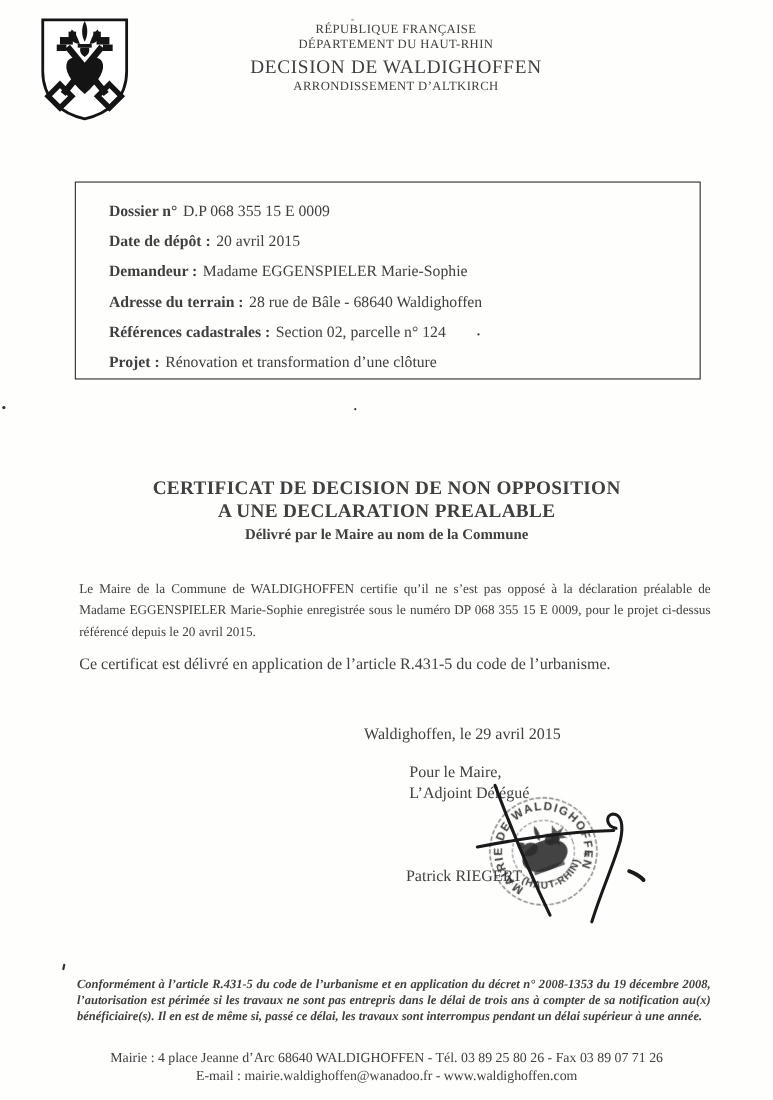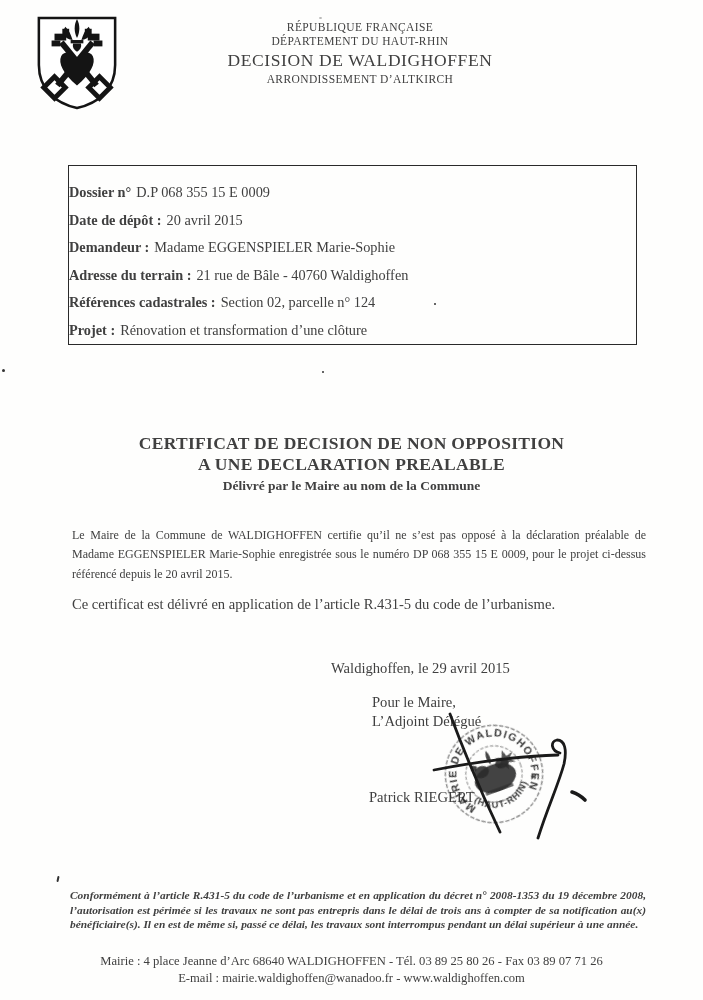--- a/index.html
+++ b/index.html
@@ -13,21 +13,21 @@
   }
   
   .coat{position:absolute;left:33px;top:14px;width:88px;height:98px;}
   .head-block{position:absolute;left:120px;top:20px;width:480px;text-align:center;line-height:1.25;}
   .head-sm{font-size:11.5px;letter-spacing:.4px;}
   .head-lg{font-size:17.5px;letter-spacing:.6px;margin-top:1px;}
   
   .dossier{
     position:absolute;left:68px;top:165px;width:569px;height:180px;
     border:1.6px solid #2a2a2a;box-sizing:border-box;
-    padding:13px 0 0 0;
+    padding:13px 0 0 30px;
   }
   .dossier .row{font-size:14.3px;line-height:27.5px;white-space:nowrap;}
   .dossier .lbl{font-weight:bold;margin-right:5px;}
   
   .title-block{position:absolute;left:0;top:433px;width:703px;text-align:center;}
   .title-line{font-weight:bold;font-size:17.5px;line-height:21px;letter-spacing:.3px;}
   .title-sub{font-weight:bold;font-size:13.5px;margin-top:3px;}
   
   .body-p1{position:absolute;left:72px;top:526px;width:574px;font-size:12px;line-height:19.3px;text-align:justify;}
   .body-p2{position:absolute;left:72px;top:596px;width:600px;font-size:14.6px;}
@@ -92,21 +92,21 @@
     <div class="row">
       <span class="lbl">Dossier n°</span><span class="val">D.P 068 355 15 E 0009</span>
     </div>
     <div class="row">
       <span class="lbl">Date de dépôt :</span><span class="val">20 avril 2015</span>
     </div>
     <div class="row">
       <span class="lbl">Demandeur :</span><span class="val">Madame EGGENSPIELER Marie-Sophie</span>
     </div>
     <div class="row">
-      <span class="lbl">Adresse du terrain :</span><span class="val">21 rue de Bâle - 40760 Waldighoffen</span>
+      <span class="lbl">Adresse du terrain :</span><span class="val">28 rue de Bâle - 68640 Waldighoffen</span>
     </div>
     <div class="row">
       <span class="lbl">Références cadastrales :</span><span class="val">Section 02, parcelle n° 124</span>
     </div>
     <div class="row">
       <span class="lbl">Projet :</span><span class="val">Rénovation et transformation d’une clôture</span>
     </div>
   </div>
 
   <div class="title-block">

